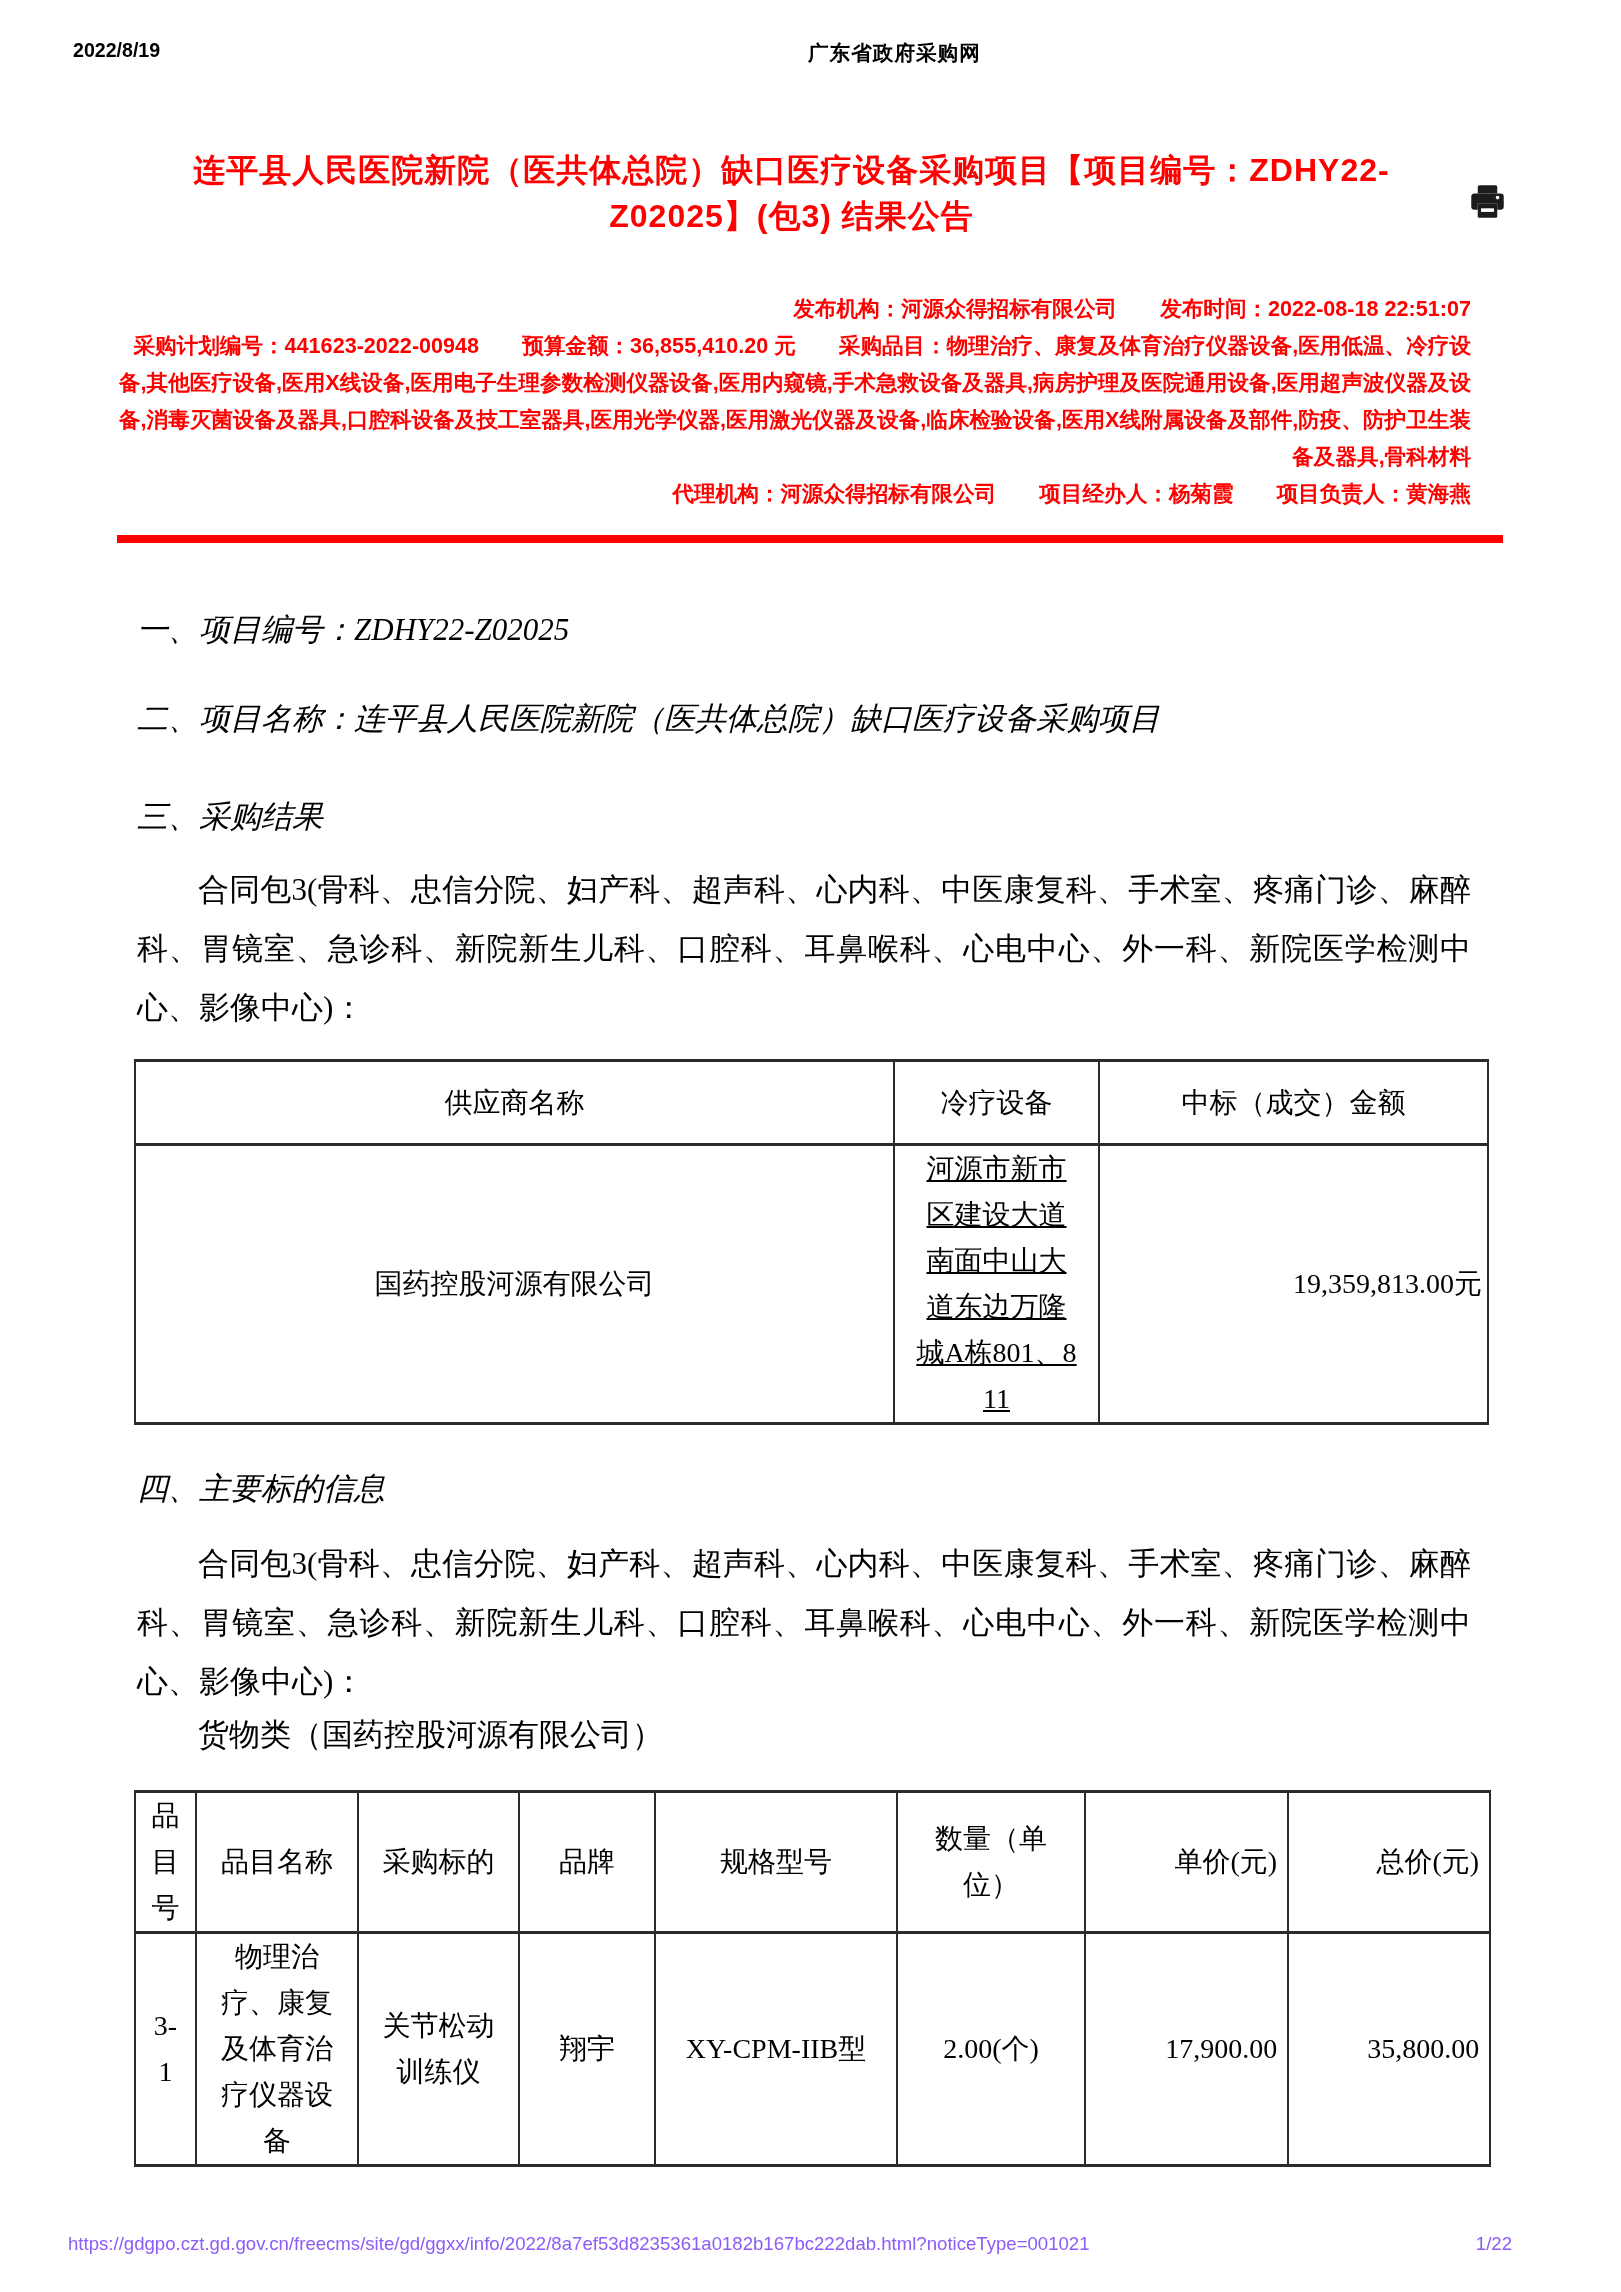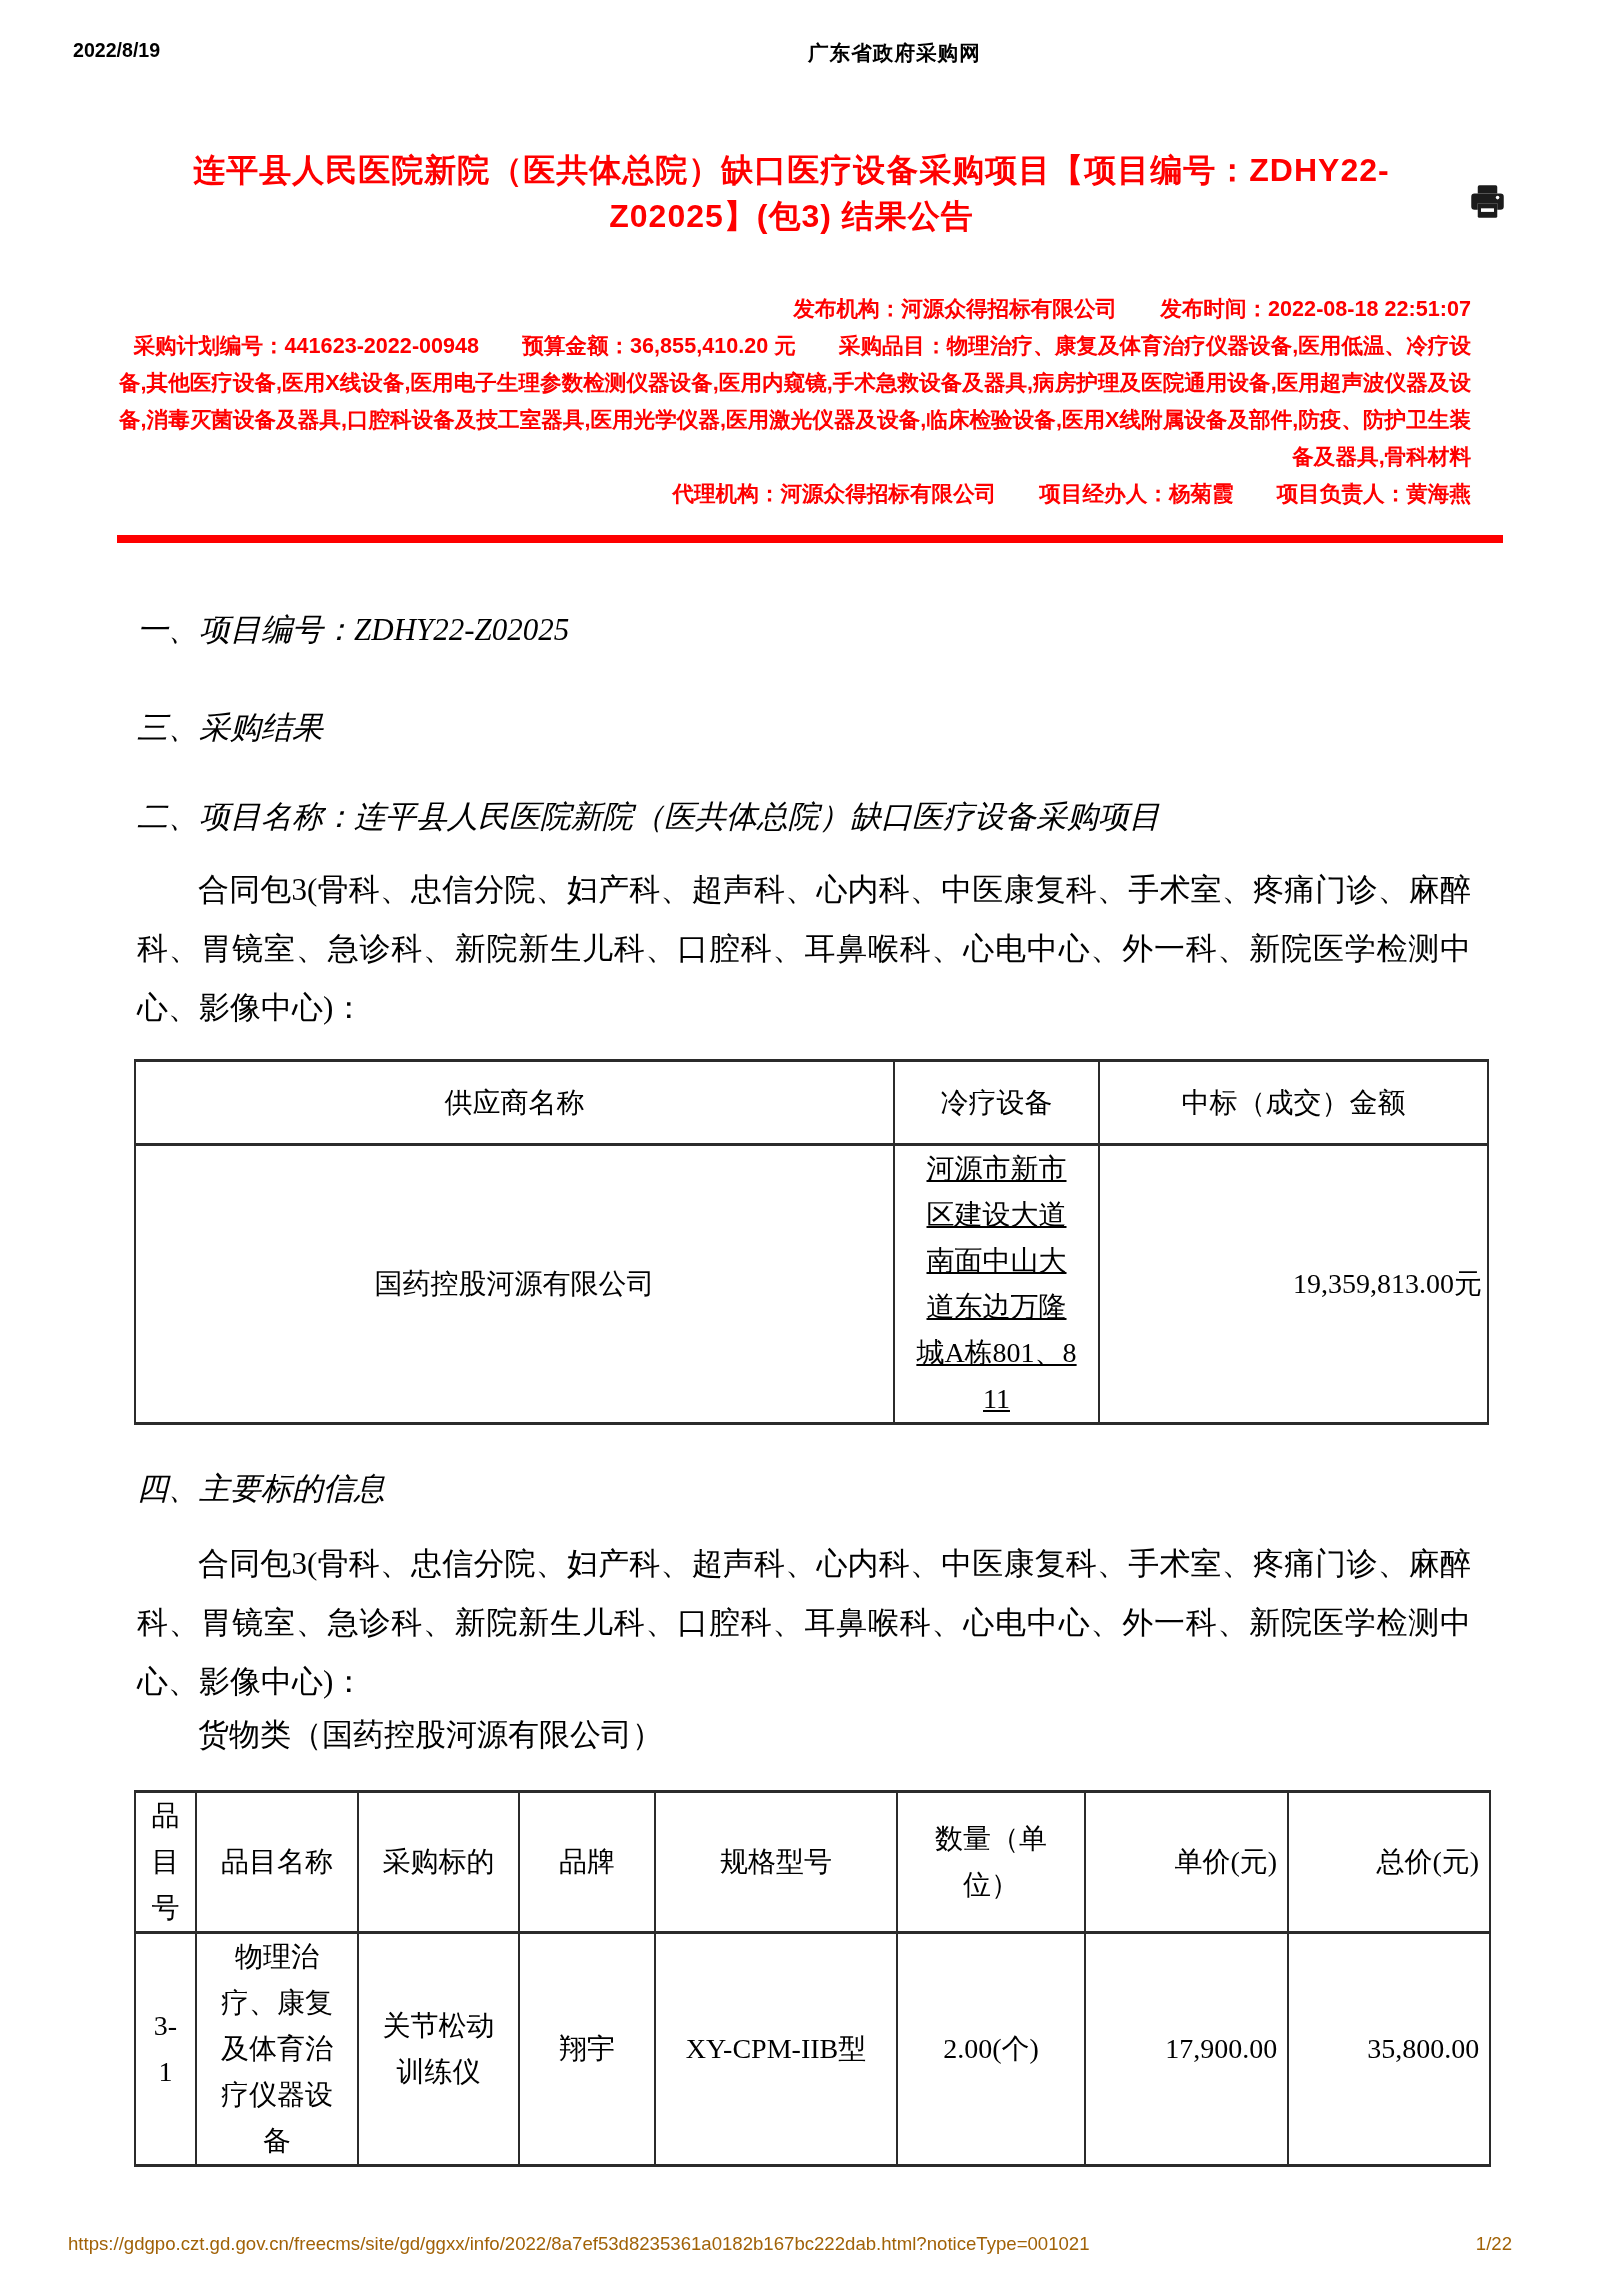--- a/index.html
+++ b/index.html
@@ -96,21 +96,21 @@
   .t2 .cell-name    { padding:0 19.6px; }
   .t2 .cell-subject { padding:0 19.6px;font-family:Liberation Serif, serif; }
   .t2 .h-qty, .t2 .cell-qty { padding:0 29px; }
   .t2 .h-unit, .t2 .h-total,
   .t2 .cell-unit, .t2 .cell-total { text-align:right; padding-right:9.8px; }
 
   
   .print-footer {
     position:absolute; top:2233px; left:0; width:100%; height:29px;
     font-family:"Liberation Sans","DejaVu Sans",sans-serif;
-    font-size:18.6px; color:#a16207;
+    font-size:18.6px; color:#8b5cf6;
   }
   .footer-url { position:absolute; left:68px; top:0; }
   .page-num   { position:absolute; right:71px; top:0; }
 </style>
 </head>
 <body>
 
 <div class="page">
 
   <div class="print-header">
@@ -141,22 +141,22 @@
       <span class="grp gap"><span>采购计划编号：</span><span>441623-2022-00948</span></span><span class="grp gap"><span>预算金额：</span><span>36,855,410.20 元</span></span><span class="items-text"><span>采购品目：</span><span>物理治疗、康复及体育治疗仪器设备,医用低温、冷疗设备,其他医疗设备,医用X线设备,医用电子生理参数检测仪器设备,医用内窥镜,手术急救设备及器具,病房护理及医院通用设备,医用超声波仪器及设备,消毒灭菌设备及器具,口腔科设备及技工室器具,医用光学仪器,医用激光仪器及设备,临床检验设备,医用X线附属设备及部件,防疫、防护卫生装备及器具,骨科材料</span></span>
     </p>
     <p>
       <span class="grp gap"><span>代理机构：</span><span>河源众得招标有限公司</span></span><span class="grp gap"><span>项目经办人：</span><span>杨菊霞</span></span><span class="grp"><span>项目负责人：</span><span>黄海燕</span></span>
     </p>
   </div>
 
   <div class="red-divider"></div>
 
   <h2 class="sec sec-1">一、项目编号：ZDHY22-Z02025</h2>
+  <h2 class="sec sec-2">二、项目名称：连平县人民医院新院（医共体总院）缺口医疗设备采购项目</h2>
   <h2 class="sec sec-3">三、采购结果</h2>
-  <h2 class="sec sec-2">二、项目名称：连平县人民医院新院（医共体总院）缺口医疗设备采购项目</h2>
 
   <p class="body-para">合同包3(骨科、忠信分院、妇产科、超声科、心内科、中医康复科、手术室、疼痛门诊、麻醉科、胃镜室、急诊科、新院新生儿科、口腔科、耳鼻喉科、心电中心、外一科、新院医学检测中心、影像中心)：</p>
 
   <table class="t t1">
     <colgroup>
         <col style="width:759px">
         <col style="width:205px">
         <col style="width:389px">
       </colgroup>
     <thead>

